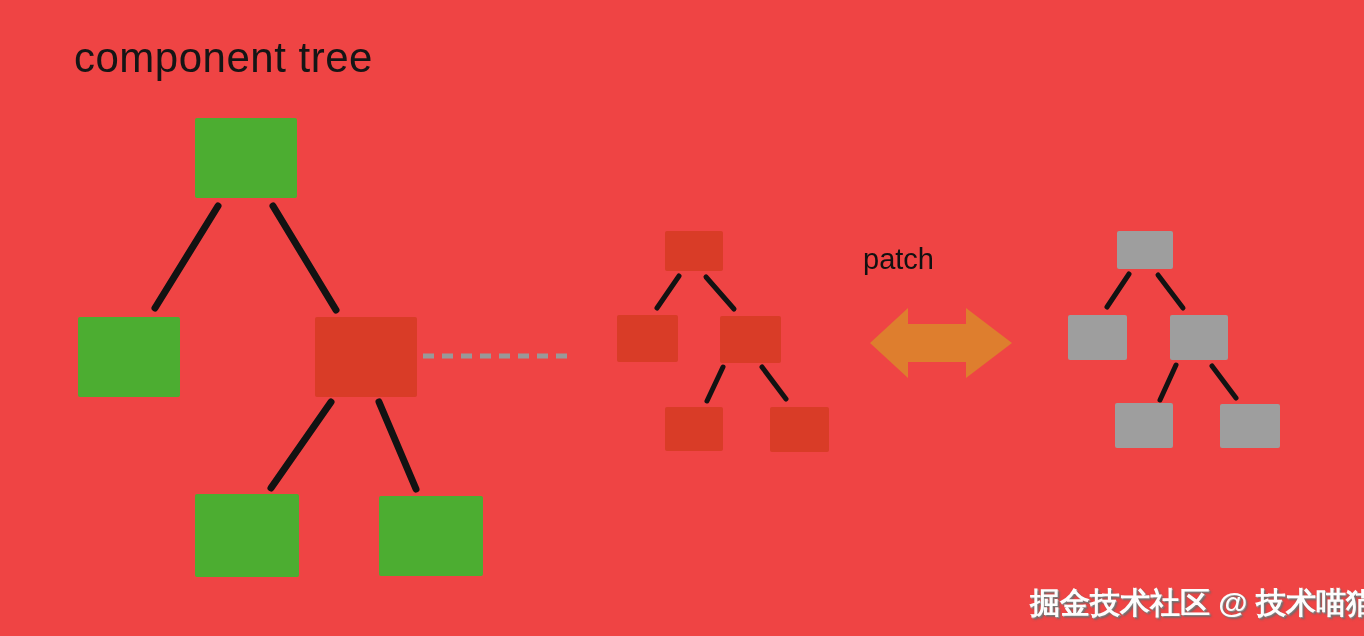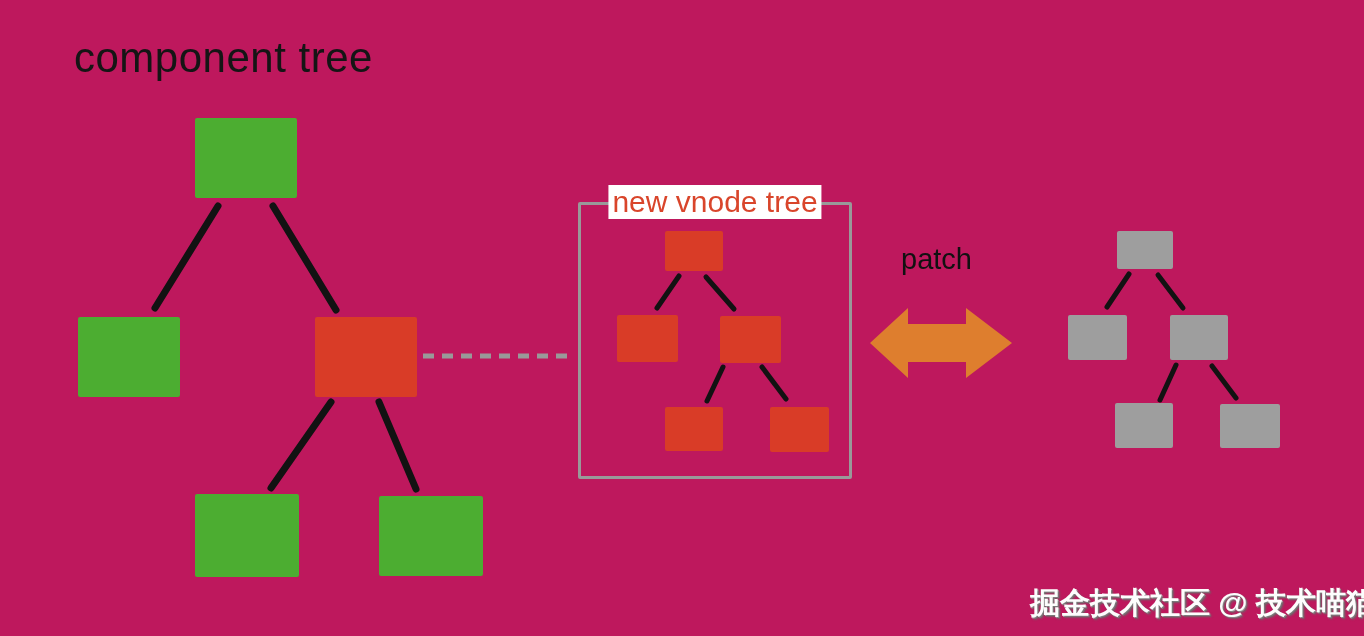--- a/index.html
+++ b/index.html
@@ -5,21 +5,21 @@
   html, body {
     margin: 0;
     padding: 0;
     background: #ffffff;
     font-family: "Liberation Sans", "DejaVu Sans", sans-serif;
   }
   .canvas {
     position: relative;
     width: 1364px;
     height: 636px;
-    background: #be185d;
+    background: #ef4444;
     overflow: hidden;
   }
   .layer {
     position: absolute;
     left: 0;
     top: 0;
   }
   .title {
     position: absolute;
     left: 74px;
@@ -73,21 +73,21 @@
   .dashed-link {
     stroke: var(--container-border-gray, #999999);
     stroke-width: 5;
     stroke-dasharray: 11 8;
   }
   .patch-arrow {
     fill: var(--patch-arrow-orange, #de7e2e);
   }
   .patch-label {
     position: absolute;
-    left: 866px;
+    left: 828px;
     top: 243px;
     width: 141px;
     text-align: center;
     font-size: 29px;
     color: #111111;
     white-space: nowrap;
   }
   .watermark {
     position: absolute;
     left: 1030px;
@@ -133,23 +133,20 @@
 
     <polygon class="patch-arrow" points="870,343 908,308 908,324 966,324 966,308 1012,343 966,378 966,362 908,362 908,378"></polygon>
   </svg>
 
   <div class="node green" style="left:195px;top:118px;width:102px;height:80px"></div>
   <div class="node green" style="left:78px;top:317px;width:102px;height:80px"></div>
   <div class="node red" style="left:315px;top:317px;width:102px;height:80px"></div>
   <div class="node green" style="left:195px;top:494px;width:104px;height:83px"></div>
   <div class="node green" style="left:379px;top:496px;width:104px;height:80px"></div>
 
-  <div class="tree-box" style="left:578px;top:202px;width:274px;height:277px">
-    <span class="legend new-legend">new vnode tree</span>
-  </div>
   <div class="node red" style="left:665px;top:231px;width:58px;height:40px"></div>
   <div class="node red" style="left:617px;top:315px;width:61px;height:47px"></div>
   <div class="node red" style="left:720px;top:316px;width:61px;height:47px"></div>
   <div class="node red" style="left:665px;top:407px;width:58px;height:44px"></div>
   <div class="node red" style="left:770px;top:407px;width:59px;height:45px"></div>
 
   <div class="patch-label">patch</div>
 
   <div class="node gray" style="left:1117px;top:231px;width:56px;height:38px"></div>
   <div class="node gray" style="left:1068px;top:315px;width:59px;height:45px"></div>

